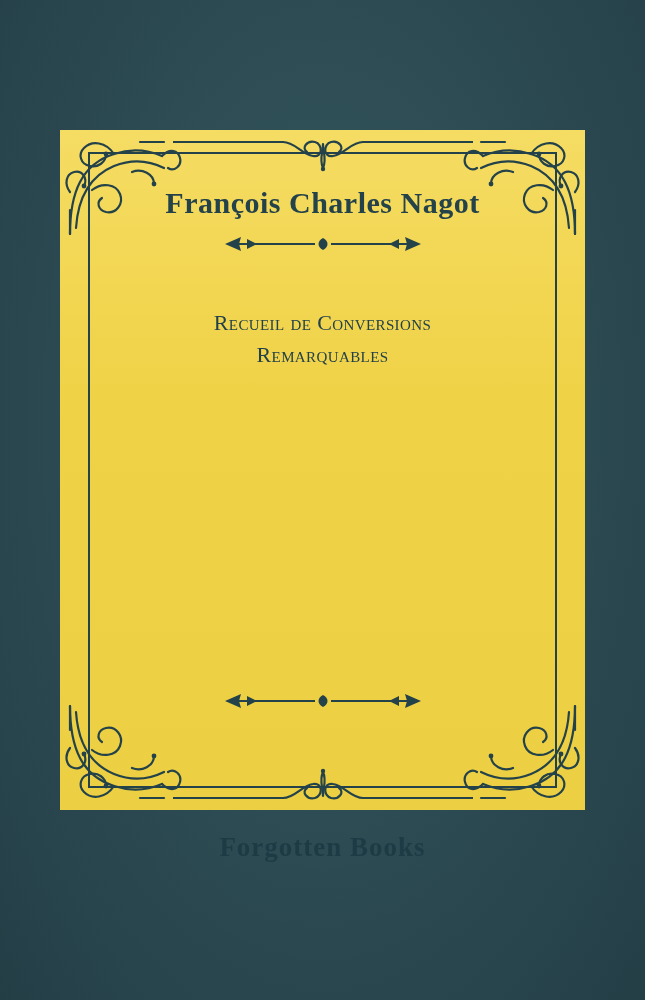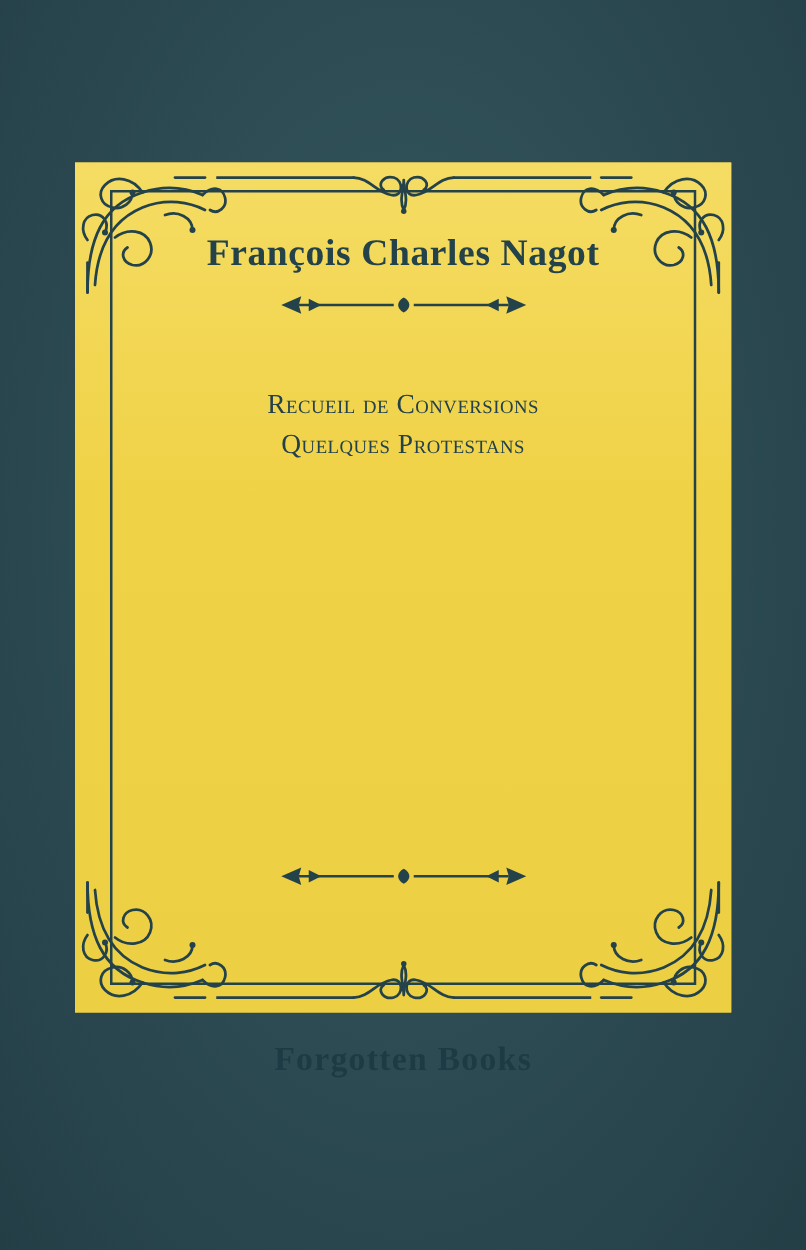--- a/index.html
+++ b/index.html
@@ -257,21 +257,21 @@
             <rect x="108" y="10" width="76" height="2"></rect>
             <path d="M100 5 C106 8 106 14 100 17 C94 14 94 8 100 5 Z"></path>
             <path d="M24 6 L34 11 L24 16 Z"></path>
             <path d="M176 6 L166 11 L176 16 Z"></path>
           </g>
         </svg>
       </div>
 
       <div class="title">
         <span class="line">Recueil de Conversions</span>
-        <span class="line">Quelques Protestans</span>
+        <span class="line">Remarquables</span>
       </div>
 
     </div>
 
     <div class="divider-bottom">
       <svg width="200" height="22" viewBox="0 0 200 22">
         <g fill="#24424a">
           <path d="M2 11 L18 4 L16 11 L18 18 Z"></path>
           <path d="M198 11 L182 4 L184 11 L182 18 Z"></path>
           <rect x="16" y="10" width="76" height="2"></rect>

